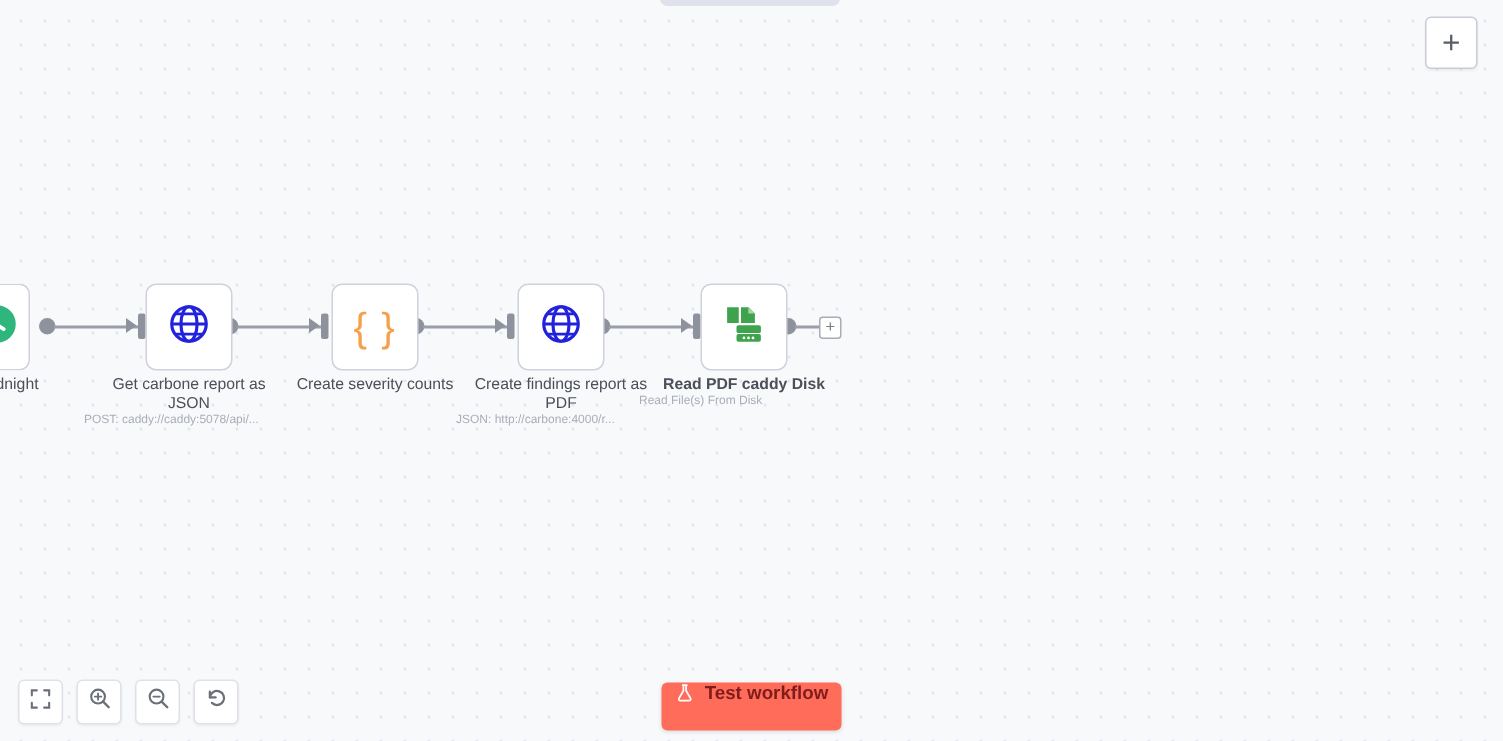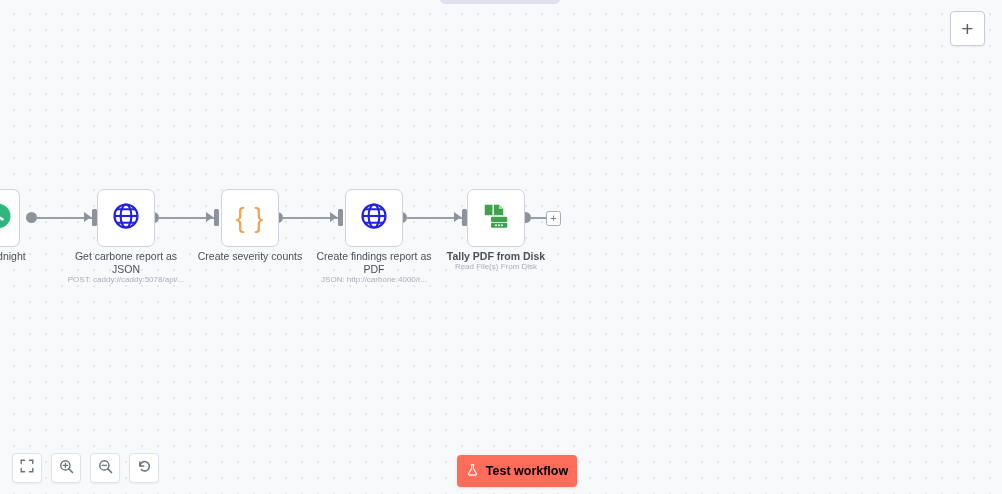--- a/index.html
+++ b/index.html
@@ -88,21 +88,20 @@
     color: #4b4f57;
     font-family: "Liberation Sans", sans-serif;
     pointer-events: none;
     white-space: pre-line;
   }
   .node-label.bold {
     font-weight: bold;
   }
   .node-sublabel {
     position: absolute;
-    text-align: center;
     font-size: 8px;
     line-height: 10px;
     color: #a9adb8;
     font-family: "Liberation Sans", sans-serif;
     pointer-events: none;
   }
 
   
   .conn-line {
     position: absolute;
@@ -172,31 +171,30 @@
   
   #test-workflow-button {
     position: absolute;
     left: 441px;
     top: 455px;
     width: 120px;
     height: 32px;
     background: #ff6d5a;
     border: none;
     border-radius: 4px;
-    color: #000000;
+    color: #7f1d1d;
     font-size: 12.5px;
     font-weight: bold;
     font-family: "Liberation Sans", sans-serif;
     display: flex;
-    align-items: center;
+    align-items: flex-start;
     justify-content: center;
     gap: 7px;
     cursor: pointer;
     box-shadow: 0 1px 3px rgba(0,0,0,.12);
-    margin-left: 16px;
   }
 </style>
 </head>
 <body>
 
 <div id="canvas">
 
   <div id="top-bar-stub"></div>
 
   <div id="add-node-button">
@@ -275,21 +273,21 @@
         <path d="M10.4 3h4.1l3.3 3.4v5H10.4z" fill="#3fa34d"></path>
         <path d="M14.3 3v3.4h3.3z" fill="#ffffff" opacity=".55"></path>
         <rect x="8" y="12.6" width="13" height="4.2" rx="1" fill="#3fa34d"></rect>
         <rect x="8" y="17.3" width="13" height="4.1" rx="1" fill="#3fa34d"></rect>
         <circle cx="12" cy="19.4" r=".75" fill="#ffffff"></circle>
         <circle cx="14.4" cy="19.4" r=".75" fill="#ffffff"></circle>
         <circle cx="16.8" cy="19.4" r=".75" fill="#ffffff"></circle>
       </svg>
     </span>
   </div>
-  <div class="node-label bold" style="left:436px; top:250px; width:120px;">Tally PDF from Disk</div>
+  <div class="node-label bold" style="left:436px; top:250px; width:120px;">Read PDF caddy Disk</div>
   <div class="node-sublabel" style="left:426px; top:262px; width:140px;">Read File(s) From Disk</div>
 
   <div id="canvas-controls">
     <div class="ctrl-btn">
       <span>
         <svg width="14" height="14" viewBox="0 0 16 16">
           <path d="M1.4 5.2V1.4h3.8M10.8 1.4h3.8v3.8M14.6 10.8v3.8h-3.8M5.2 14.6H1.4v-3.8" fill="none" stroke="#6b6f78" stroke-width="1.6" stroke-linecap="round"></path>
         </svg>
       </span>
     </div>

